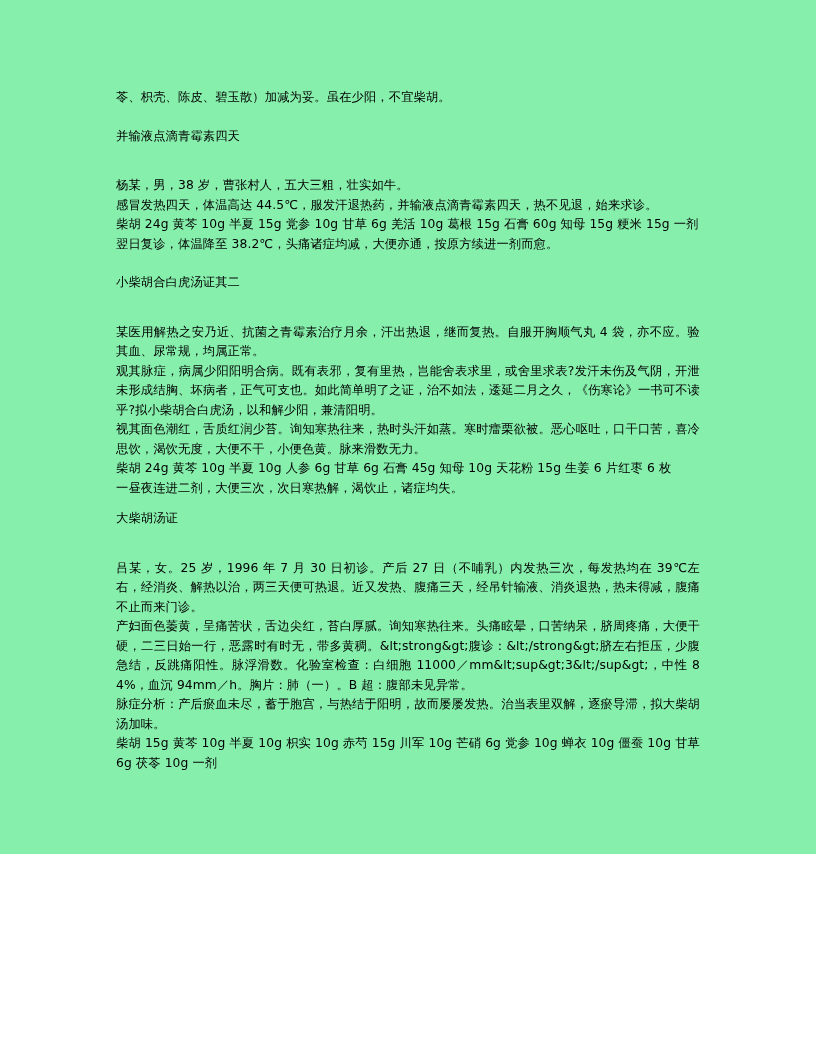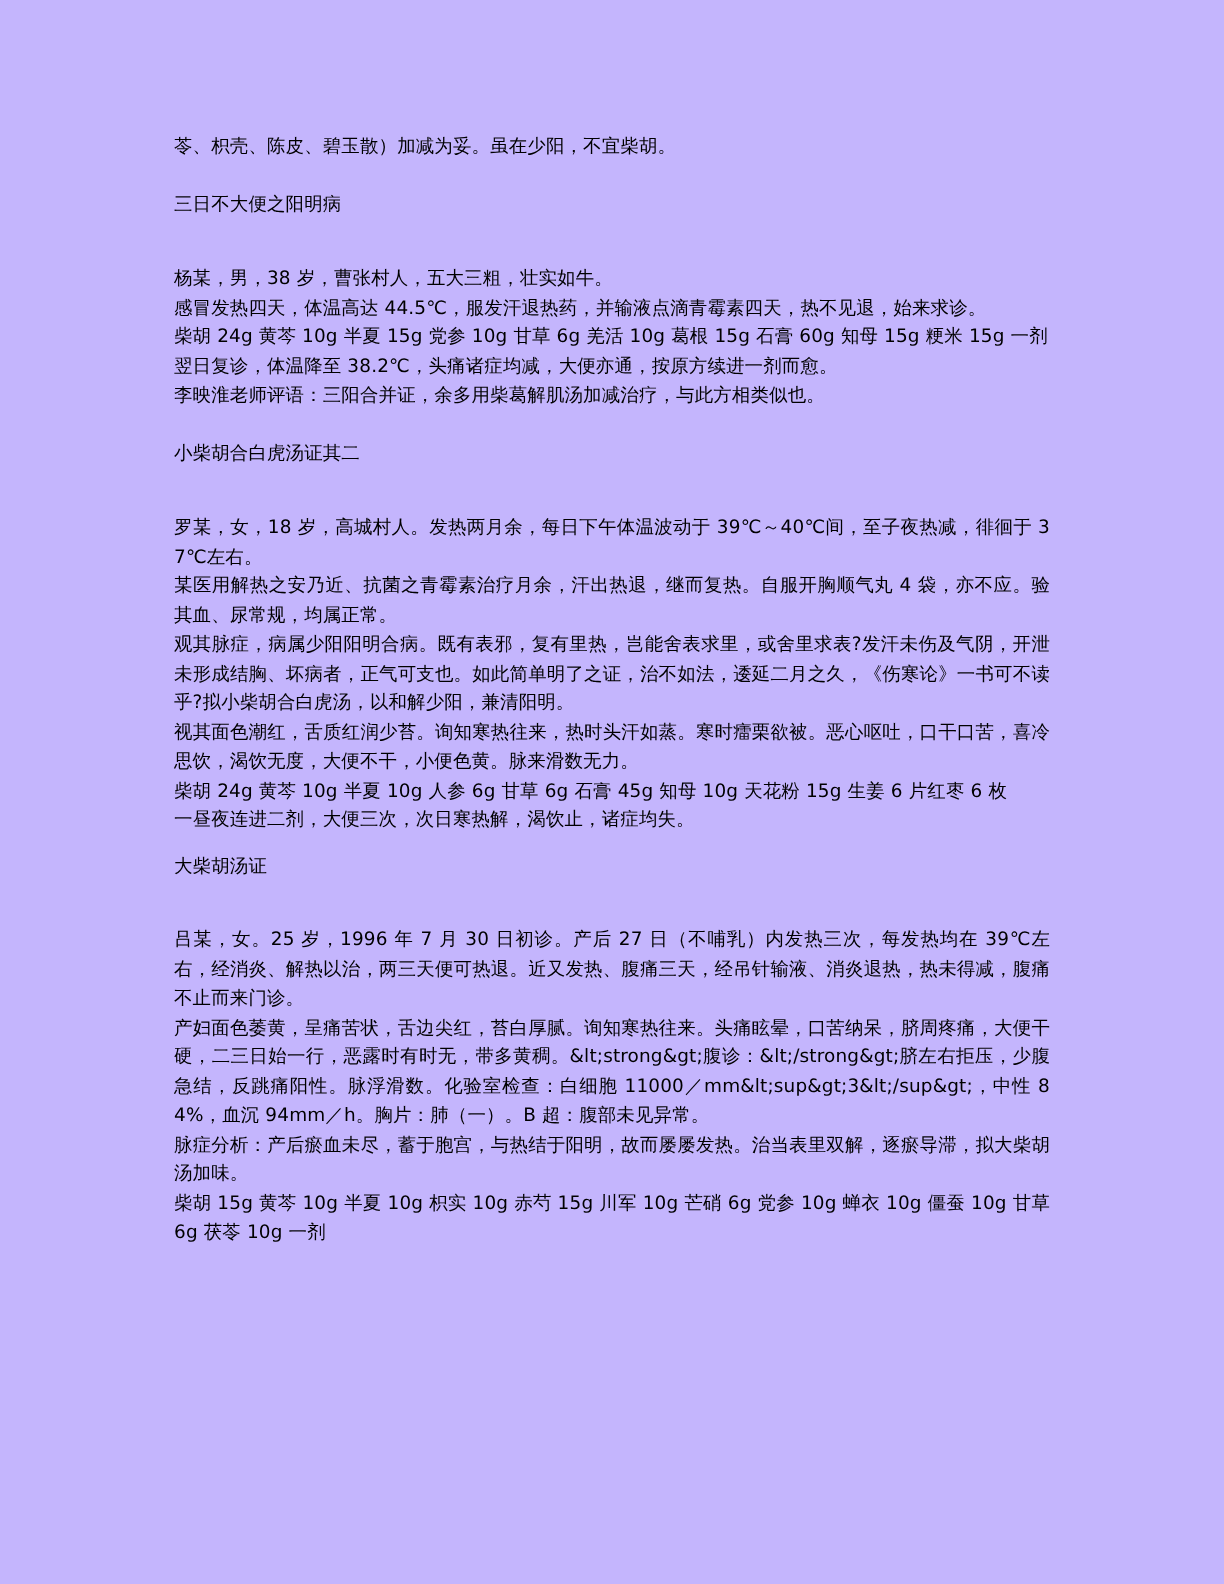--- a/index.html
+++ b/index.html
@@ -9,23 +9,23 @@
   }
   body {
     width: 816px;
     height: 1056px;
     font-family: "DejaVu Sans", "Liberation Sans", sans-serif;
     color: #000000;
   }
   .page {
     box-sizing: border-box;
     width: 816px;
-    height: 1056px;
+    height: 854px;
     padding: 88px 116px 80px 116px;
-    background: #c4b5fd;
+    background: #86efac;
   }
   .doc {
     width: 584px;
   }
   p.para {
     margin: 0 0 0 0;
     font-size: 12.3px;
     line-height: 19.5px;
     text-align: justify;
     text-justify: inter-ideograph;
@@ -44,34 +44,32 @@
 </style>
 </head>
 <body>
 
 <div class="page">
   <div class="doc">
 
     <p class="para">苓、枳壳、陈皮、碧玉散）加减为妥。虽在少阳，不宜柴胡。</p>
     <div class="gap-md"></div>
 
-    <p class="heading">三日不大便之阳明病</p>
+    <p class="heading">并输液点滴青霉素四天</p>
     <div class="gap-lg"></div>
 
     <p class="para">杨某，男，38 岁，曹张村人，五大三粗，壮实如牛。</p>
     <p class="para">感冒发热四天，体温高达 44.5℃，服发汗退热药，并输液点滴青霉素四天，热不见退，始来求诊。</p>
     <p class="para">柴胡 24g 黄芩 10g 半夏 15g 党参 10g 甘草 6g 羌活 10g 葛根 15g 石膏 60g 知母 15g 粳米 15g 一剂</p>
     <p class="para">翌日复诊，体温降至 38.2℃，头痛诸症均减，大便亦通，按原方续进一剂而愈。</p>
-    <p class="para">李映淮老师评语：三阳合并证，余多用柴葛解肌汤加减治疗，与此方相类似也。</p>
     <div class="gap-md"></div>
 
     <p class="heading">小柴胡合白虎汤证其二</p>
     <div class="gap-lg"></div>
 
-    <p class="para">罗某，女，18 岁，高城村人。发热两月余，每日下午体温波动于 39℃～40℃间，至子夜热减，徘徊于 37℃左右。</p>
     <p class="para">某医用解热之安乃近、抗菌之青霉素治疗月余，汗出热退，继而复热。自服开胸顺气丸 4 袋，亦不应。验其血、尿常规，均属正常。</p>
     <p class="para">观其脉症，病属少阳阳明合病。既有表邪，复有里热，岂能舍表求里，或舍里求表?发汗未伤及气阴，开泄未形成结胸、坏病者，正气可支也。如此简单明了之证，治不如法，逶延二月之久，《伤寒论》一书可不读乎?拟小柴胡合白虎汤，以和解少阳，兼清阳明。</p>
     <p class="para">视其面色潮红，舌质红润少苔。询知寒热往来，热时头汗如蒸。寒时癗栗欲被。恶心呕吐，口干口苦，喜冷思饮，渴饮无度，大便不干，小便色黄。脉来滑数无力。</p>
     <p class="para">柴胡 24g 黄芩 10g 半夏 10g 人参 6g 甘草 6g 石膏 45g 知母 10g 天花粉 15g 生姜 6 片红枣 6 枚</p>
     <p class="para">一昼夜连进二剂，大便三次，次日寒热解，渴饮止，诸症均失。</p>
     <div class="gap-sm"></div>
 
     <p class="heading">大柴胡汤证</p>
     <div class="gap-lg"></div>
 

